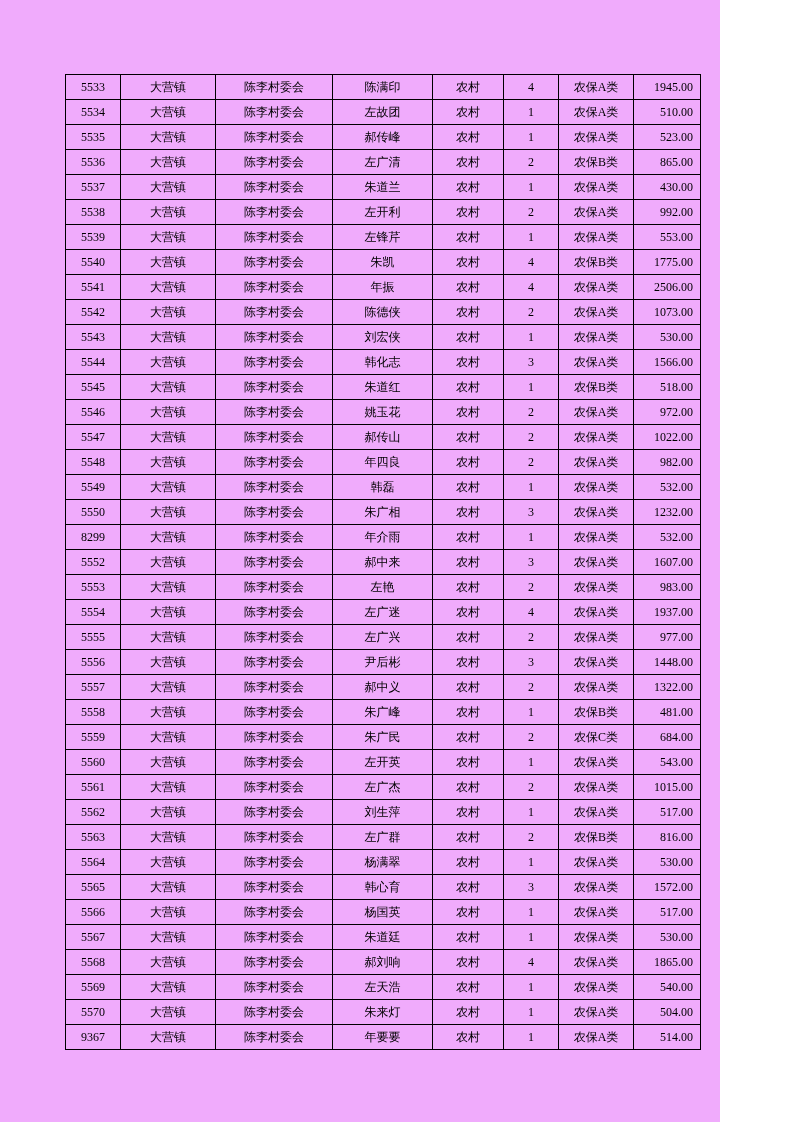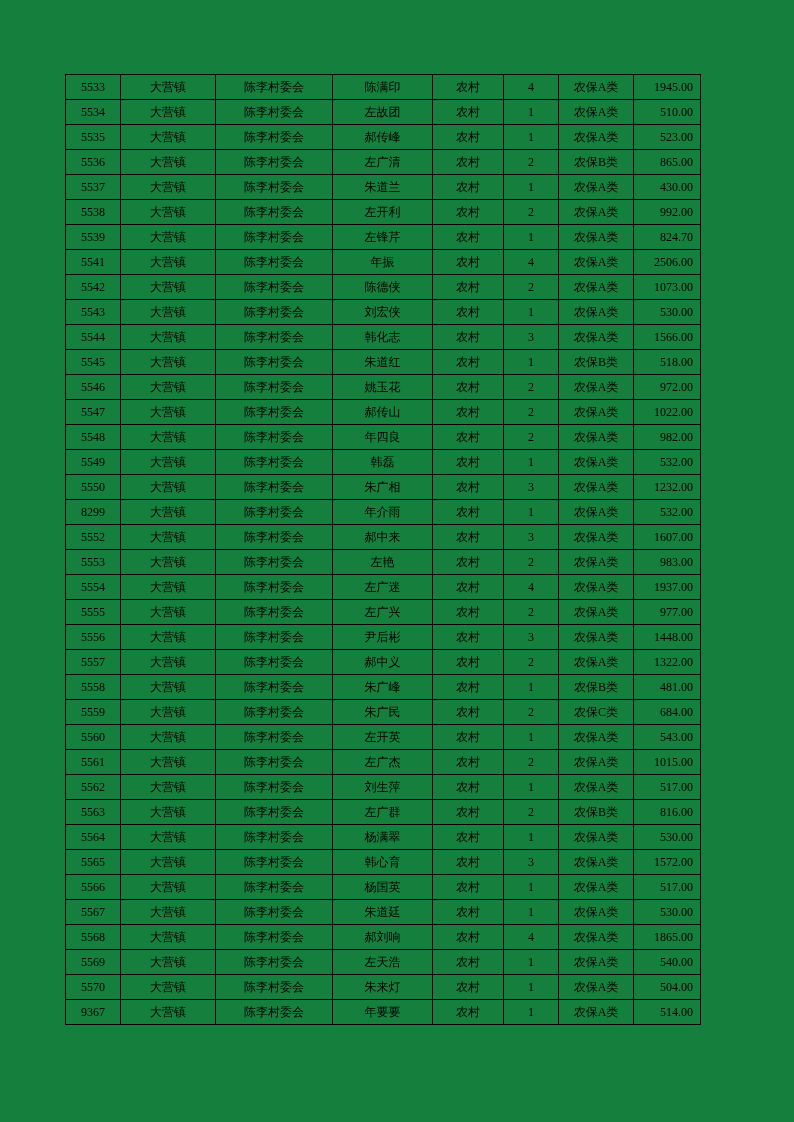--- a/index.html
+++ b/index.html
@@ -2,23 +2,23 @@
 <html><head>
 <meta charset="utf-8">
 <style>
   html, body {
     margin: 0;
     padding: 0;
     background: #ffffff;
   }
   .page {
     position: relative;
-    width: 794px;
+    width: 720px;
     height: 1122px;
-    background: #15803d;
+    background: #f0abfc;
     overflow: hidden;
     font-family: "Liberation Serif", "DejaVu Serif", serif;
   }
   table.roster {
     position: absolute;
     left: 65px;
     top: 74px;
     border-collapse: collapse;
     table-layout: fixed;
     width: 635px;
@@ -125,21 +125,31 @@
           <td class="align-right">992.00</td>
         </tr>
         <tr>
           <td>5539</td>
           <td>大营镇</td>
           <td>陈李村委会</td>
           <td>左锋芹</td>
           <td>农村</td>
           <td>1</td>
           <td>农保A类</td>
-          <td class="align-right">824.70</td>
+          <td class="align-right">553.00</td>
+        </tr>
+        <tr>
+          <td>5540</td>
+          <td>大营镇</td>
+          <td>陈李村委会</td>
+          <td>朱凯</td>
+          <td>农村</td>
+          <td>4</td>
+          <td>农保B类</td>
+          <td class="align-right">1775.00</td>
         </tr>
         <tr>
           <td>5541</td>
           <td>大营镇</td>
           <td>陈李村委会</td>
           <td>年振</td>
           <td>农村</td>
           <td>4</td>
           <td>农保A类</td>
           <td class="align-right">2506.00</td>

